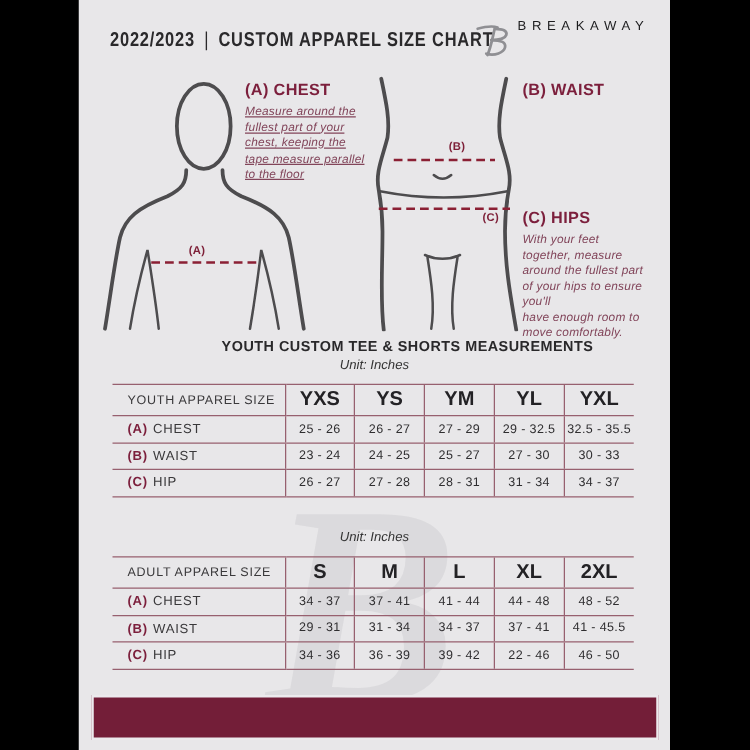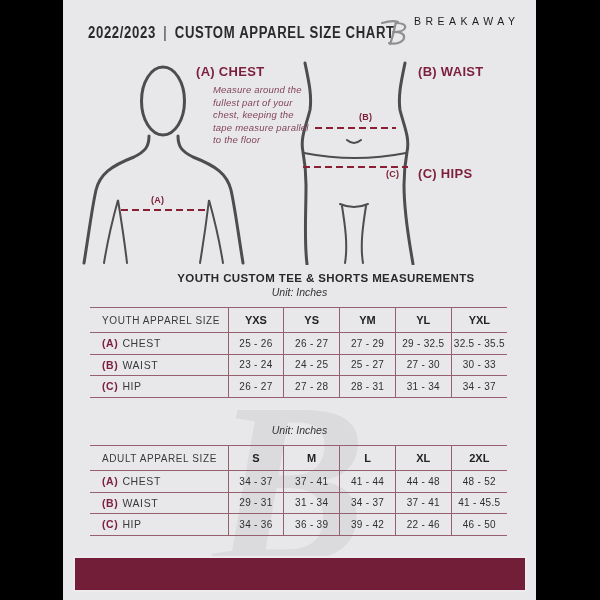--- a/index.html
+++ b/index.html
@@ -70,21 +70,21 @@
     border-bottom:1.5px solid #97606f;
     text-align:center; padding:0;
   }
   .size-table thead th { border-top:1.5px solid #97606f; height:24px; }
   .size-table td { height:20.5px; }
   .size-table th + th, .size-table td + td { border-left:1px solid #97606f; }
   .size-table th.lbl, .size-table td.lbl { text-align:left; padding-left:12px; }
   .size-table thead th.lbl {
     font-weight:normal; font-size:10px; letter-spacing:.6px; color:#3a393b;
   }
-  .size-table thead th { font-size:11px; color:#232225; }
+  .size-table thead th { font-size:16px; color:#232225; }
   .size-table td { font-size:10px; color:#2f2e30; letter-spacing:.3px; }
   .size-table td.lbl { font-size:10.5px; letter-spacing:.6px; color:#39383a; }
   .size-table .mk { color:#7c1f3c; font-weight:bold; margin-right:4px; }
   
   .footer-bar {
     position:absolute; left:10px; top:556px;
     width:454px; height:36px; box-sizing:border-box;
     background:#731e38; border:2px solid #eceaed; z-index:2;
   }
 </style>
@@ -128,29 +128,36 @@
       <path d="M252,68 L333,68"></path>
       <path d="M240,107 L345,107"></path>
     </g>
   </svg>
 
   <div class="marker" style="left:88px; top:195px;">(A)</div>
   <div class="marker" style="left:296px; top:112px;">(B)</div>
   <div class="marker" style="left:323px; top:169px;">(C)</div>
 
   <div class="guide-heading" style="left:133px; top:64px;">(A) CHEST</div>
-  <div class="guide-body" style="left:150px; top:84px; width:115px;">Measure around the
+  <div class="guide-body" style="left:133px; top:84px; width:115px;text-decoration:underline;">Measure around the
 fullest part of your
 chest, keeping the
 tape measure parallel
 to the floor</div>
 
   <div class="guide-heading" style="left:355px; top:64px;">(B) WAIST</div>
 
   <div class="guide-heading" style="left:355px; top:166px;">(C) HIPS</div>
+  <div class="guide-body" style="left:355px; top:186px; width:115px;">With your feet
+together, measure
+around the fullest part
+of your hips to ensure
+you'll
+have enough room to
+move comfortably.</div>
 
   <div class="watermark">B</div>
 
   <div class="section-title" style="top:272px;">YOUTH CUSTOM TEE &amp; SHORTS MEASUREMENTS</div>
   <div class="section-unit" style="top:286px;">Unit: Inches</div>
 
   <table class="size-table" style="top:307px;">
     <colgroup>
         <col class="c0">
         <col class="cv">

